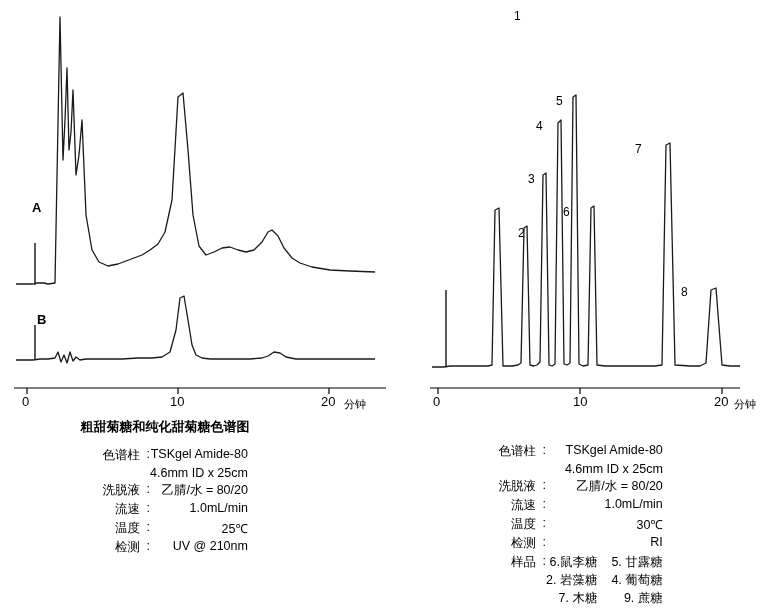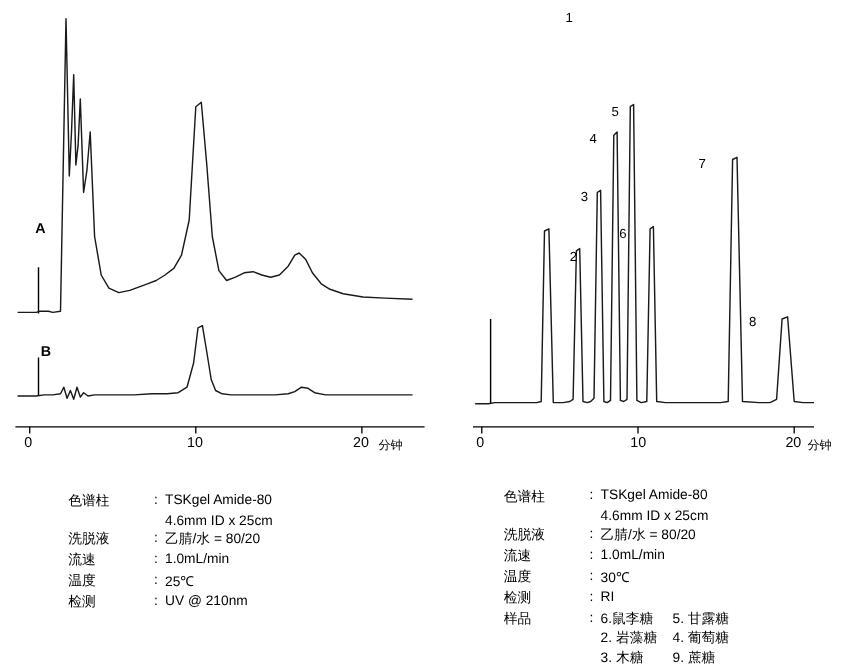--- a/index.html
+++ b/index.html
@@ -37,20 +37,21 @@
     position:absolute;
     font-size:13px;
     font-weight:bold;
     text-align:center;
     width:100%;
   }
   table.cond{
     position:absolute;
     font-size:12.5px;
     border-collapse:collapse;
+    text-align:right;
   }
   table.cond td{
     padding:1px 0;
     vertical-align:top;
     white-space:nowrap;
   }
   td.key{width:78px;}
   td.colon{width:10px;}
   .sample-grid{
     display:grid;
@@ -102,20 +103,21 @@
   </svg>
 
   <span class="trace-label" style="left:32px;top:200px">A</span>
   <span class="trace-label" style="left:37px;top:312px">B</span>
 
   <span class="tick-label" style="left:22px;top:394px">0</span>
   <span class="tick-label" style="left:170px;top:394px">10</span>
   <span class="tick-label" style="left:321px;top:394px">20</span>
   <span class="unit-label" style="left:344px;top:397px">分钟</span>
 
+  <div class="caption" style="left:0;top:418px;width:330px">粗甜菊糖和纯化甜菊糖色谱图</div>
 
   <table class="cond" style="left:62px;top:446px">
     <tbody>
       <tr>
         <td class="key">色谱柱</td>
         <td class="colon">:</td>
         <td>TSKgel Amide-80</td>
       </tr>
       <tr>
         <td class="key"></td>
@@ -226,21 +228,21 @@
       </tr>
       <tr>
         <td class="key">样品</td>
         <td class="colon">:</td>
         <td>
           <div class="sample-grid">
             <span>6.鼠李糖</span>
             <span>5. 甘露糖</span>
             <span>2. 岩藻糖</span>
             <span>4. 葡萄糖</span>
-            <span>3. 木糖</span>
+            <span>7. 木糖</span>
             <span>9. 蔗糖</span>
             <span>4. 果糖</span>
             <span>8. 麦芽糖</span>
           </div>
         </td>
       </tr>
     </tbody>
   </table>
 </div>
 

